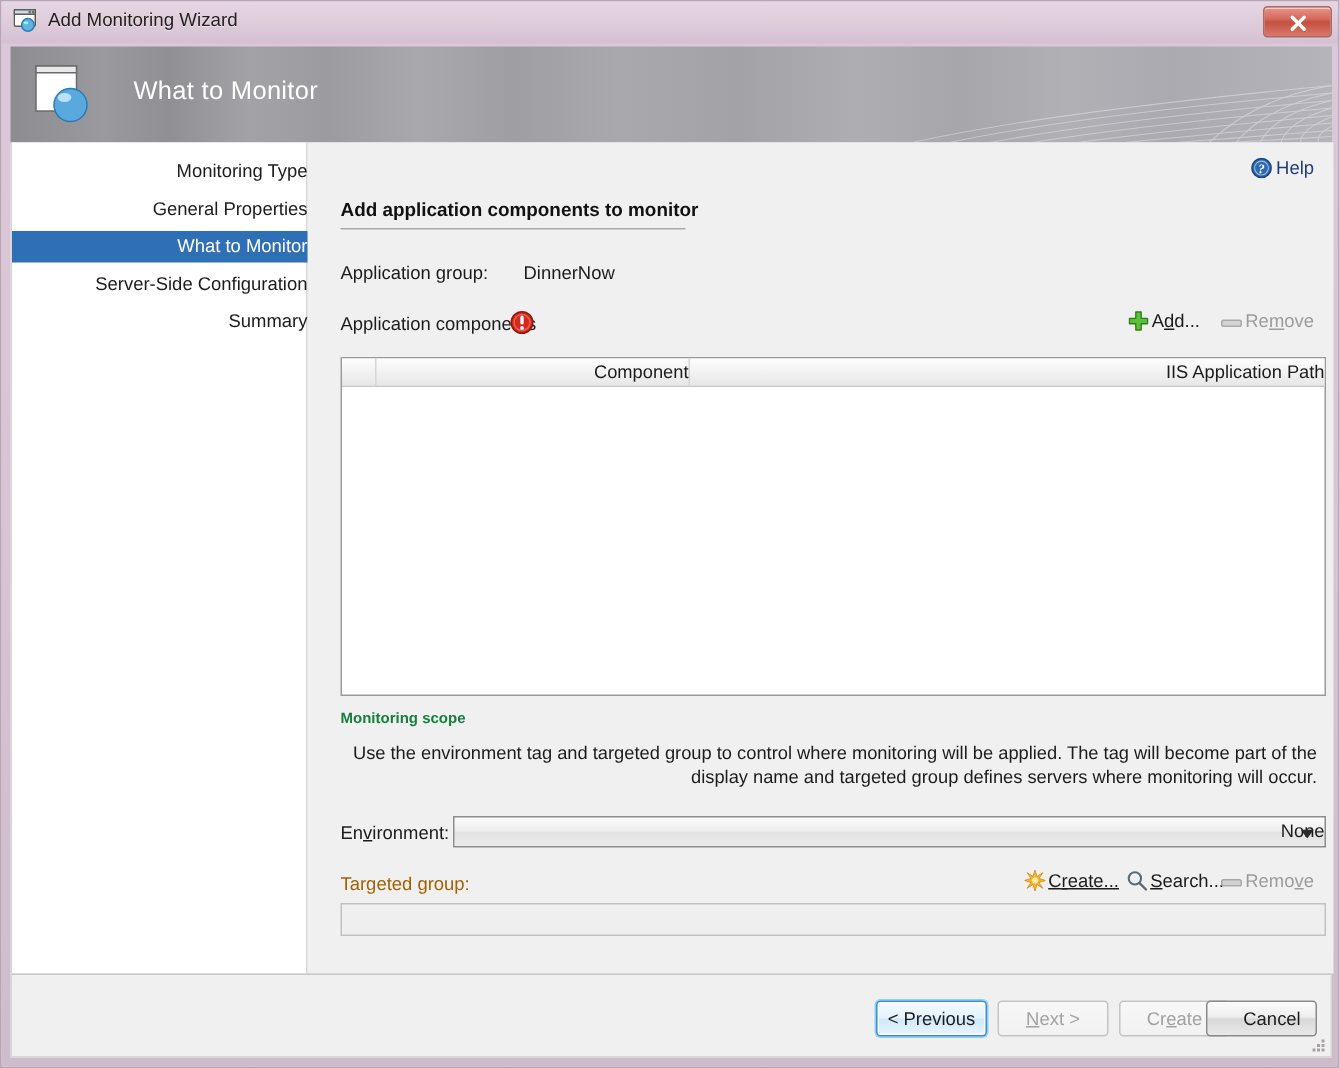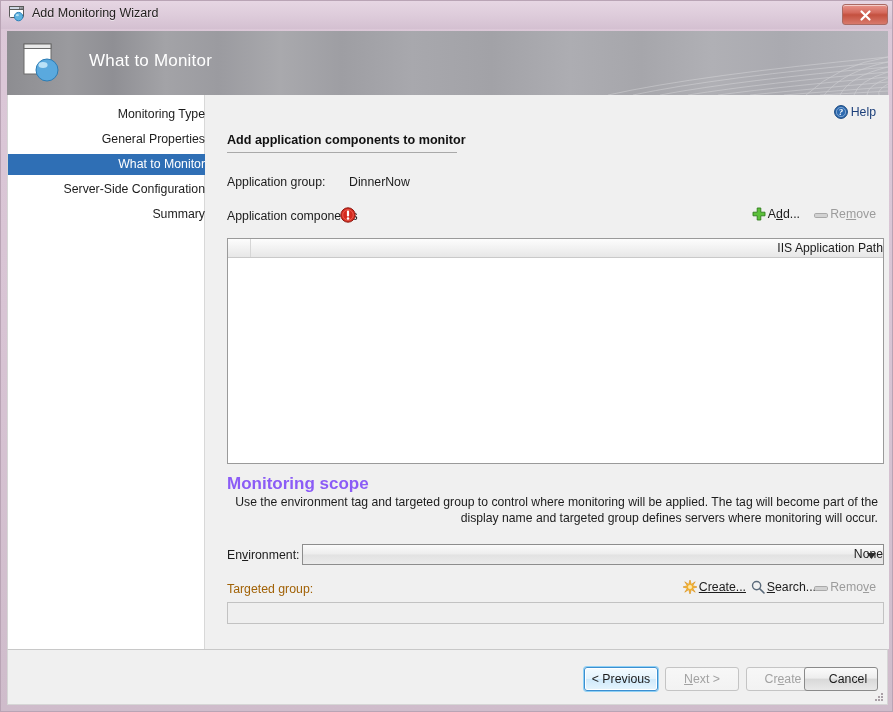--- a/index.html
+++ b/index.html
@@ -168,21 +168,21 @@
     white-space: nowrap;
     cursor: pointer;
   }
   #col-sel  { left: 0;   width: 23px; padding-left:0; }
   #col-comp { left: 23px; width: 209px; }
   #col-path { left: 232px; width: 423px; border-right: none; }
 
   
   #scope-head {
     position: absolute; left: 21px; top: 379px;
-    font-size: 17px; font-weight: bold; color: #8b5cf6;
+    font-size: 10px; font-weight: bold; color: #15803d;
   }
   #scope-desc {
     position: absolute; left: 21px; top: 399px;
     width: 651px;
     font-size: 12.2px; color: #1c1c1c;
     line-height: 16px;
   }
   #env-label {
     position: absolute; left: 21px; top: 453px;
     font-size: 12.3px; color: #1c1c1c;
@@ -364,20 +364,21 @@
 
       <div class="tb-link disabled" id="remove-link">
         <svg width="14" height="11" viewBox="0 0 14 11">
           <rect x="0.5" y="3.5" width="13" height="4" rx="1.2" fill="#d2d2d2" stroke="#a9a9a9"></rect>
         </svg><span>Re<u>m</u>ove</span>
       </div>
 
       <div id="listbox">
         <div id="lb-header">
           <div class="col-h" id="col-sel"></div>
+          <div class="col-h" id="col-comp">Component</div>
           <div class="col-h" id="col-path">IIS Application Path</div>
         </div>
       </div>
 
       <div id="scope-head">Monitoring scope</div>
       <div id="scope-desc">Use the environment tag and targeted group to control where monitoring will be applied. The tag will become part of the display name and targeted group defines servers where monitoring will occur.</div>
 
       <div id="env-label">En<u>v</u>ironment:</div>
       <div id="env-select">
         <span>None</span>

